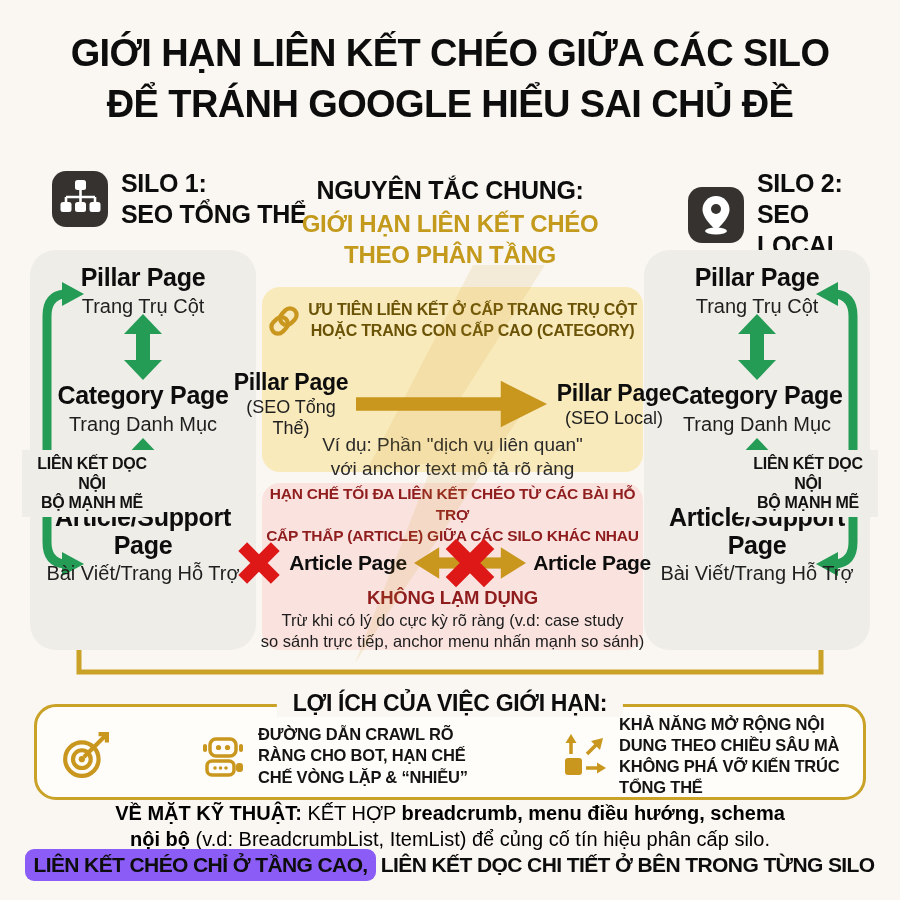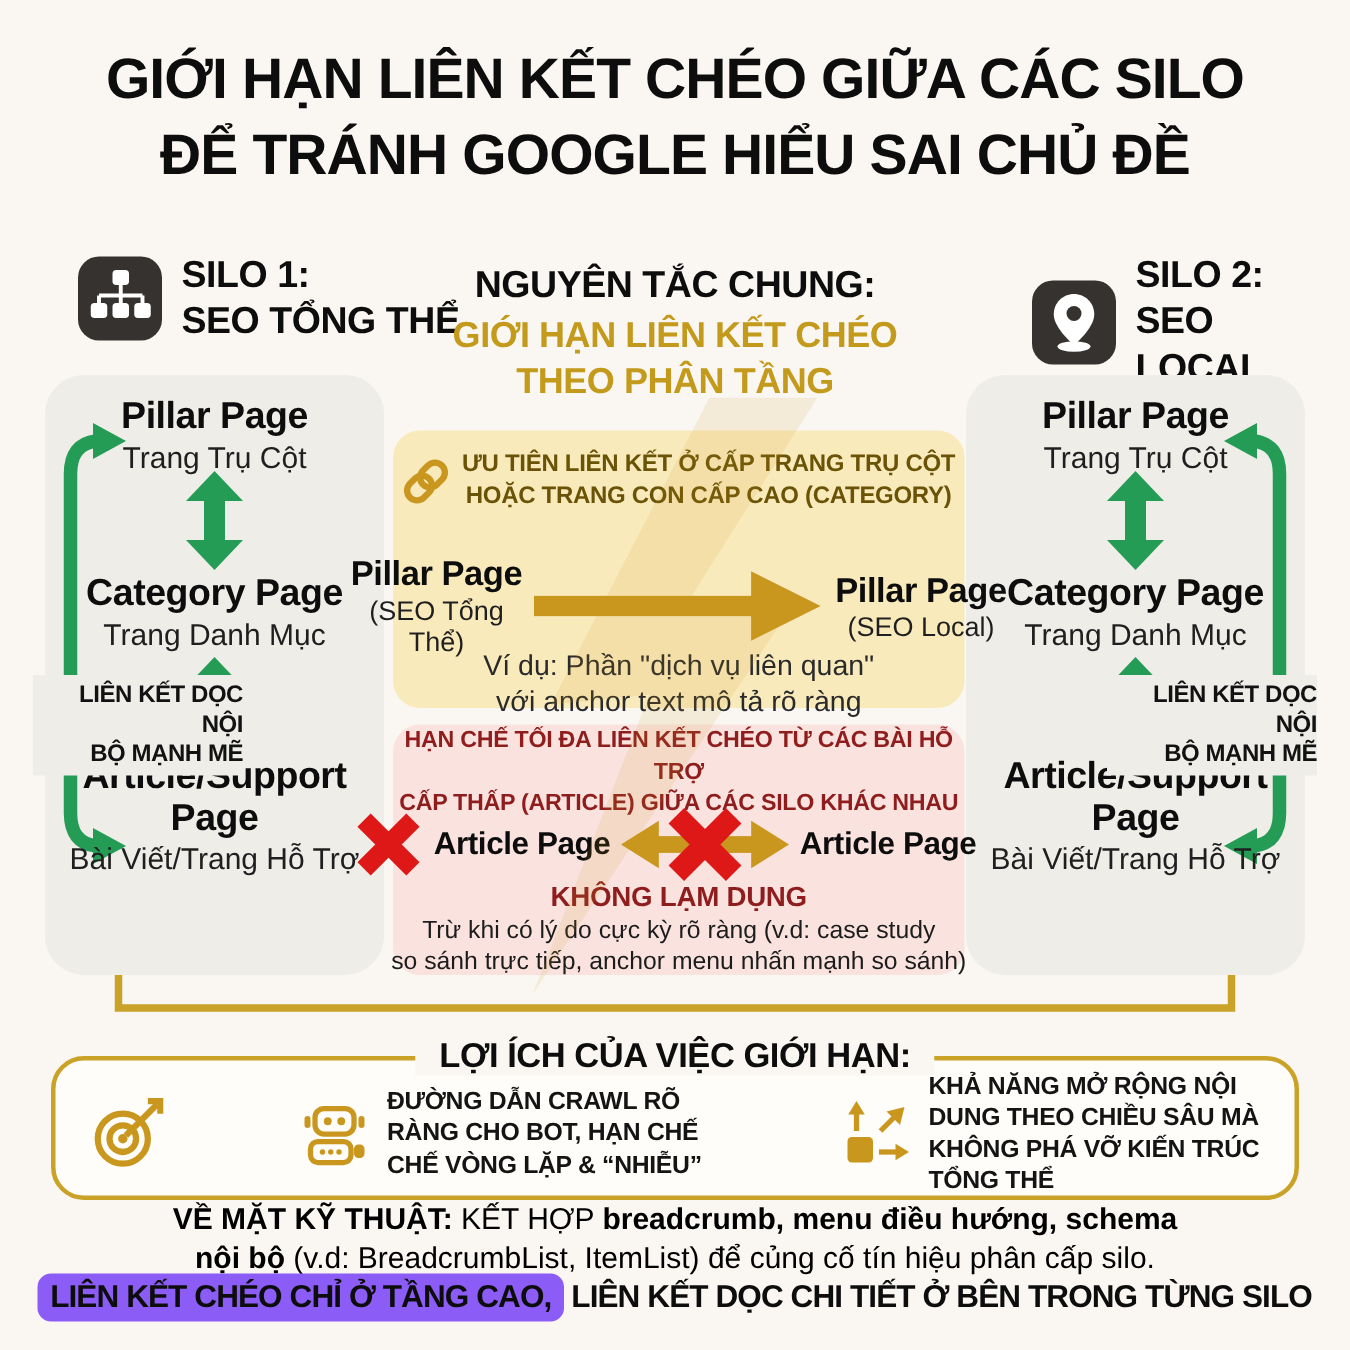--- a/index.html
+++ b/index.html
@@ -23,25 +23,25 @@
   .card-1{left:30px;} .card-2{left:644px;}
   .level{position:absolute;left:0;right:0;text-align:center;z-index:2;}
   .level .lt{font-size:25px;font-weight:bold;color:#0d0d0d;line-height:1.1;letter-spacing:-0.3px;margin:0 auto;max-width:200px;}
   .level .ls{font-size:20px;color:#1f1f1f;margin-top:3px;}
   .lvl-a{top:14px;} .lvl-b{top:132px;} .lvl-c{top:254px;}
   .varrow{position:absolute;left:50%;transform:translateX(-50%);z-index:1;}
   .va-1{top:64px;} .va-2{top:188px;}
   .bracket{position:absolute;top:24px;width:52px;height:310px;z-index:1;}
   .card-1 .bracket{left:4px;} .card-2 .bracket{right:4px;transform:scaleX(-1);}
   .v-label{position:absolute;top:200px;width:140px;background:#EEEDE8;z-index:3;
-           font-size:16px;font-weight:bold;text-align:right;line-height:1.22;padding:4px 0;letter-spacing:-0.3px;}
+           font-size:16px;font-weight:bold;text-align:center;line-height:1.22;padding:4px 0;letter-spacing:-0.3px;}
   .card-1 .v-label{left:-8px;} .card-2 .v-label{right:-8px;}
   
   .priority-box{position:absolute;left:262px;top:287px;width:381px;height:185px;background:#F9EABB;border-radius:18px;z-index:2;}
-  .pb-head{display:flex;align-items:center;justify-content:flex-start;gap:8px;padding:13px 6px 0 6px;}
+  .pb-head{display:flex;align-items:center;justify-content:space-between;gap:8px;padding:13px 6px 0 6px;}
   .pb-head .txt{font-size:16px;font-weight:bold;color:#6A5306;line-height:1.3;text-align:center;letter-spacing:-0.2px;}
   .pb-row{position:absolute;left:-34px;right:-34px;top:82px;display:flex;align-items:center;}
   .pb-side{width:126px;text-align:center;flex:0 0 auto;}
   .pb-side .t{font-size:23px;font-weight:bold;color:#0d0d0d;letter-spacing:-0.3px;}
   .pb-side .s{font-size:18px;color:#1f1f1f;margin-top:1px;}
   .pb-arrow{flex:1;height:54px;padding:0 2px;}
   .pb-example{position:absolute;left:0;right:0;top:146px;text-align:center;font-size:19px;color:#2a2a2a;line-height:1.26;}
   
   .restrict-box{position:absolute;left:262px;top:483px;width:381px;height:167px;background:#FAE3DF;border-radius:18px;z-index:2;}
   .rb-head{padding-top:1px;text-align:center;font-size:15.5px;font-weight:bold;color:#8F1D1D;line-height:1.35;letter-spacing:-0.2px;}

